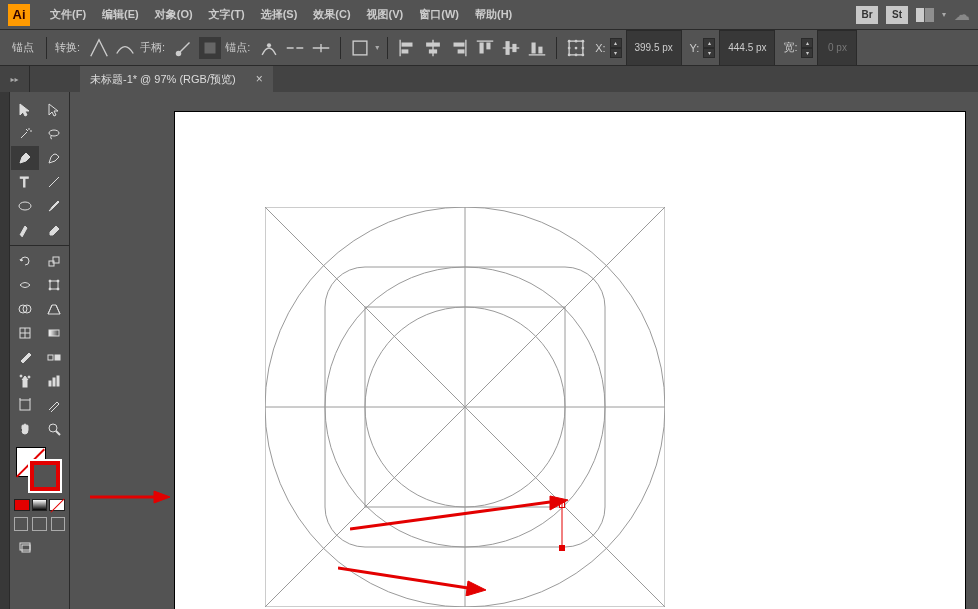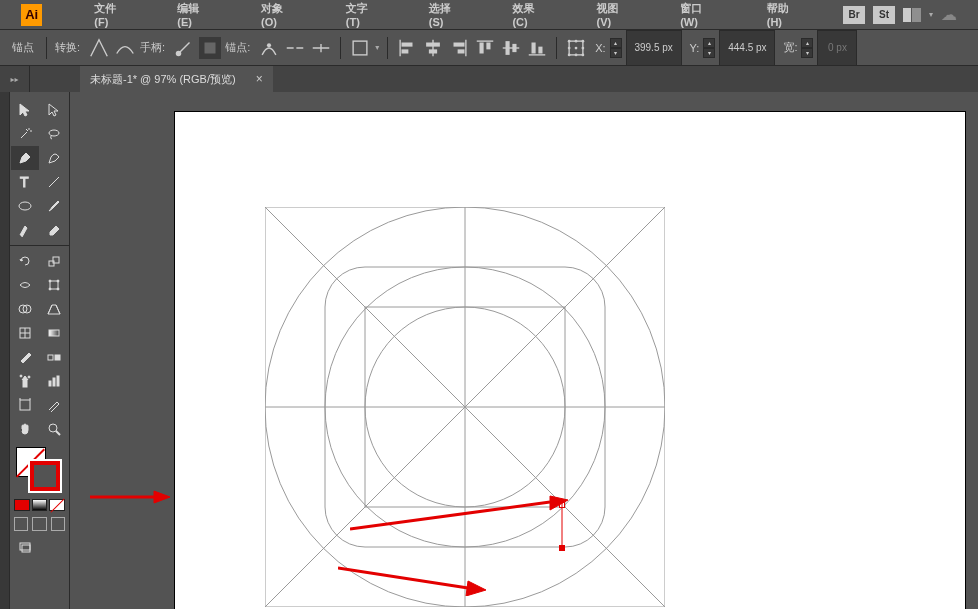--- a/index.html
+++ b/index.html
@@ -1,19 +1,19 @@
 <!DOCTYPE html>
 <html><head>
 <meta charset="utf-8">
 <style>
 * { margin: 0; padding: 0; box-sizing: border-box; font-family: "Microsoft YaHei", sans-serif; }
 body { background: #535353; width: 978px; height: 609px; overflow: hidden; color: #ccc; font-size: 11px; user-select: none; }
 
 
-.menubar { height: 30px; background: #535353; display: flex; align-items: center; padding: 0 21px; border-bottom: 1px solid #2a2a2a; gap: 32px; }
+.menubar { height: 30px; background: #535353; display: flex; align-items: center; padding: 0 8px; border-bottom: 1px solid #2a2a2a; }
 .app-logo { width: 22px; height: 22px; background: #ff9a00; display: flex; align-items: center; justify-content: center; color: #330000; font-weight: bold; font-size: 13px; margin-right: 12px; }
 .menu-item { padding: 0 8px; height: 100%; display: flex; align-items: center; cursor: pointer; font-weight: bold; }
 .menubar-right { margin-left: auto; display: flex; align-items: center; gap: 8px; }
 .sq-badge { width: 22px; height: 18px; background: #c8c8c8; color: #333; font-size: 10px; display: flex; align-items: center; justify-content: center; font-weight: bold; }
 .layout-icon { width: 18px; height: 14px; display: flex; gap: 1px; }
 .layout-icon span { flex: 1; background: #ccc; }
 .layout-icon .half { opacity: 0.5; }
 .cloud-icon { color: #888; font-size: 16px; }
 
 

